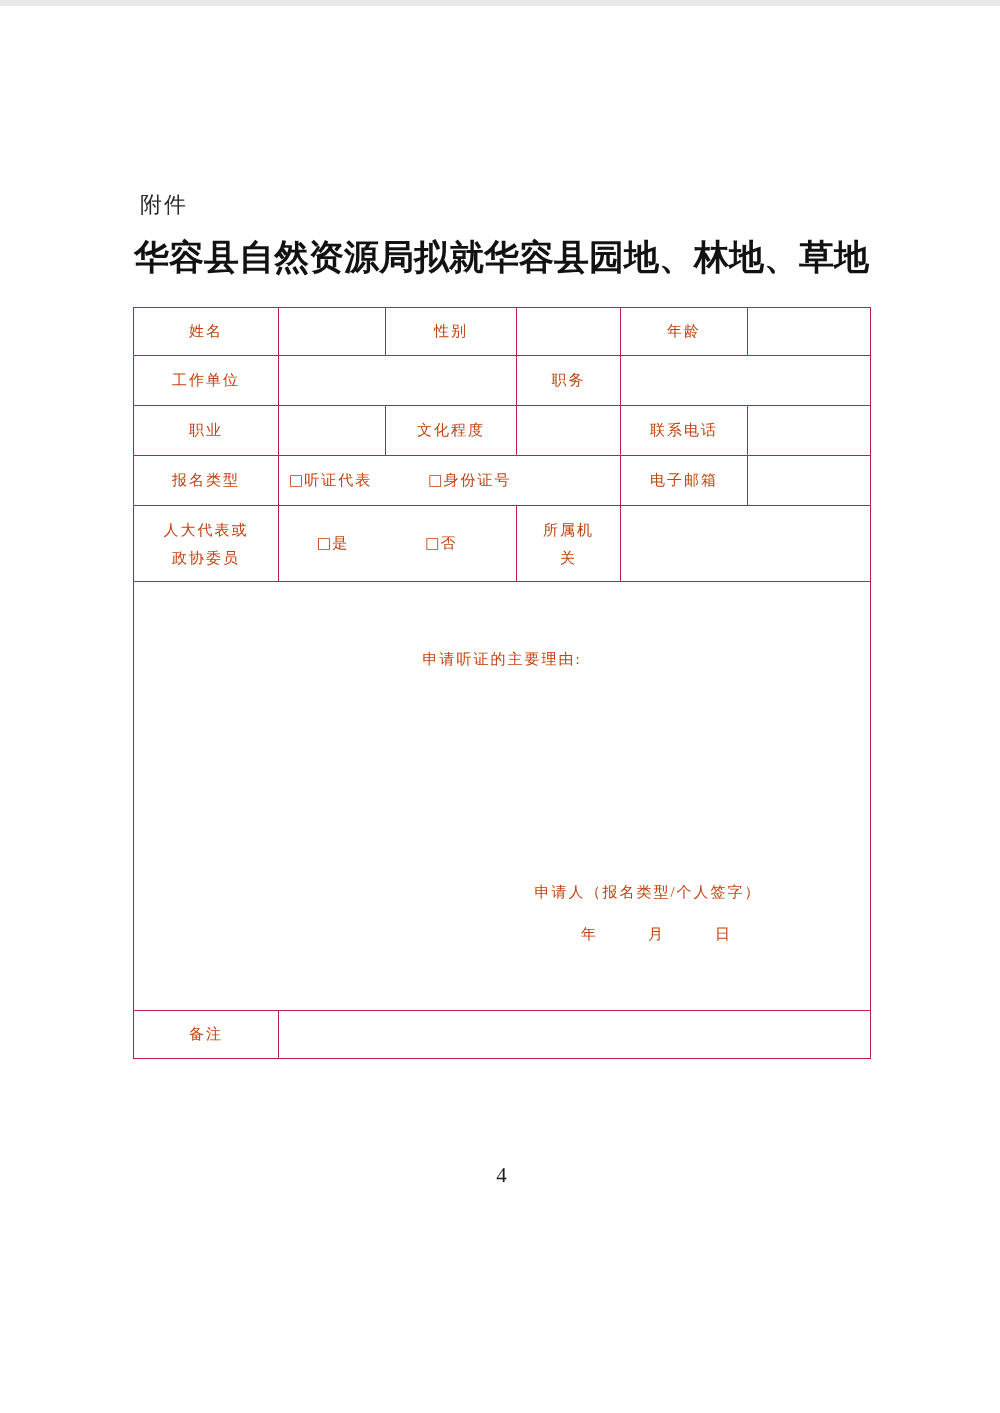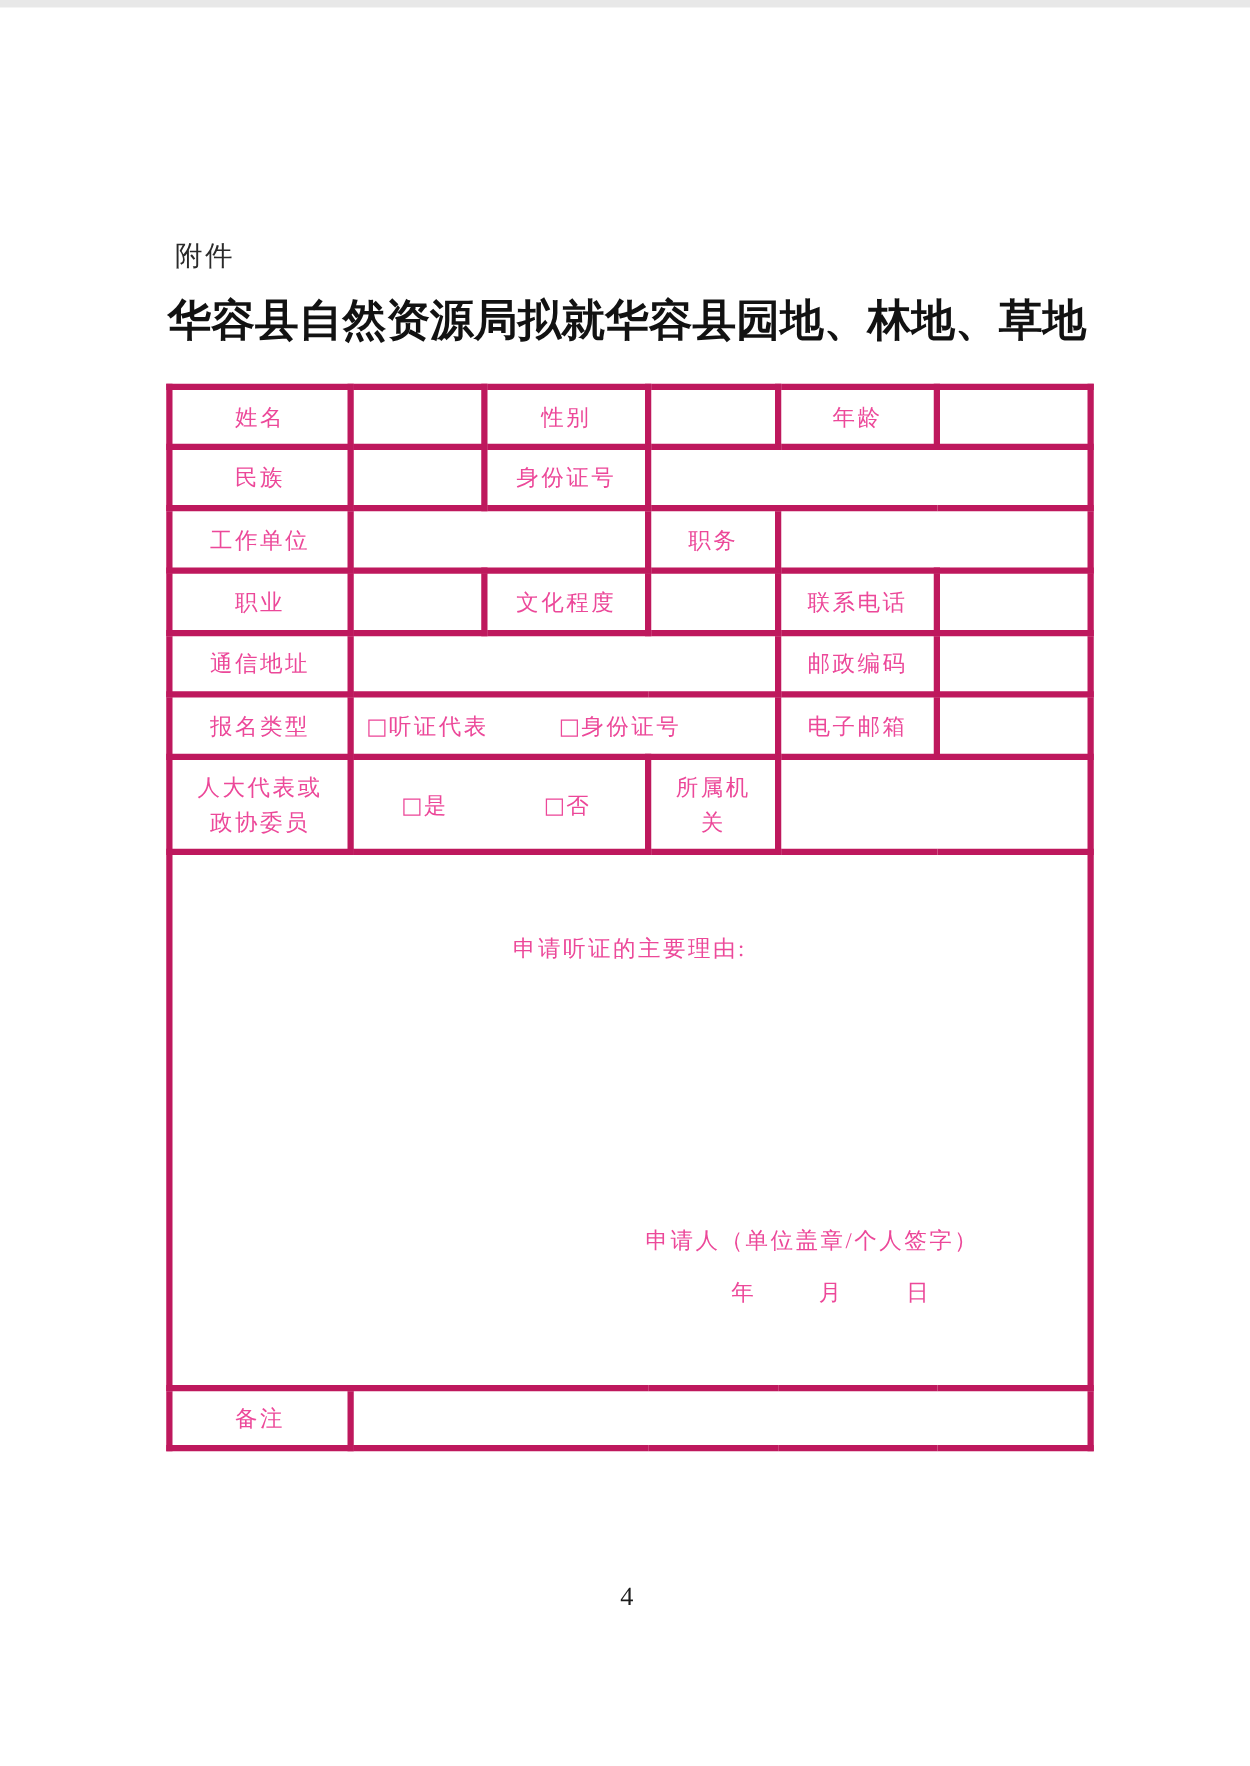--- a/index.html
+++ b/index.html
@@ -37,27 +37,27 @@
     color: #121212;
     letter-spacing: 0px;
   }
   table.form {
     margin-top: 23px;
     width: 737px;
     border-collapse: collapse;
     table-layout: fixed;
   }
   table.form td {
-    border: 5px solid #be185d;
-    font-size: 18px;
+    border: 1px solid #be185d;
+    font-size: 15px;
     letter-spacing: 2px;
     text-align: center;
     vertical-align: middle;
     padding: 0;
-    color: #ec4899;
+    color: #c2410c;
     overflow: hidden;
   }
   td.two-line {
     line-height: 28px;
   }
   td.options-cell {
     text-align: left;
   }
   .options-wrap {
     display: flex;
@@ -132,44 +132,32 @@
       </colgroup>
       <tbody>
         <tr style="height:48px">
           <td>姓名</td>
           <td></td>
           <td>性别</td>
           <td></td>
           <td>年龄</td>
           <td></td>
         </tr>
-        <tr style="height:49px">
-          <td>民族</td>
-          <td></td>
-          <td>身份证号</td>
-          <td colspan="3"></td>
-        </tr>
         <tr style="height:50px">
           <td>工作单位</td>
           <td colspan="2"></td>
           <td>职务</td>
           <td colspan="2"></td>
         </tr>
         <tr style="height:50px">
           <td>职业</td>
           <td></td>
           <td>文化程度</td>
           <td></td>
           <td>联系电话</td>
-          <td></td>
-        </tr>
-        <tr style="height:49px">
-          <td>通信地址</td>
-          <td colspan="3"></td>
-          <td>邮政编码</td>
           <td></td>
         </tr>
         <tr style="height:50px">
           <td>报名类型</td>
           <td colspan="3" class="options-cell">
             <div class="options-wrap">
               <span class="option"><span class="cb">□</span><span>听证代表</span></span>
               <span class="option"><span class="cb">□</span><span>身份证号</span></span>
             </div>
           </td>
@@ -189,21 +177,21 @@
           </td>
           <td class="two-line">
             <span>所属机</span><br>
             <span>关</span>
           </td>
           <td colspan="2"></td>
         </tr>
         <tr style="height:429px">
           <td colspan="6" class="reason-cell">
             <div class="reason-label">申请听证的主要理由:</div>
-            <div class="sig-line">申请人（单位盖章/个人签字）</div>
+            <div class="sig-line">申请人（报名类型/个人签字）</div>
             <div class="date-line">
               <span>年</span>
               <span>月</span>
               <span>日</span>
             </div>
           </td>
         </tr>
         <tr style="height:48px">
           <td class="remarks-label-cell">备注</td>
           <td colspan="5"></td>

